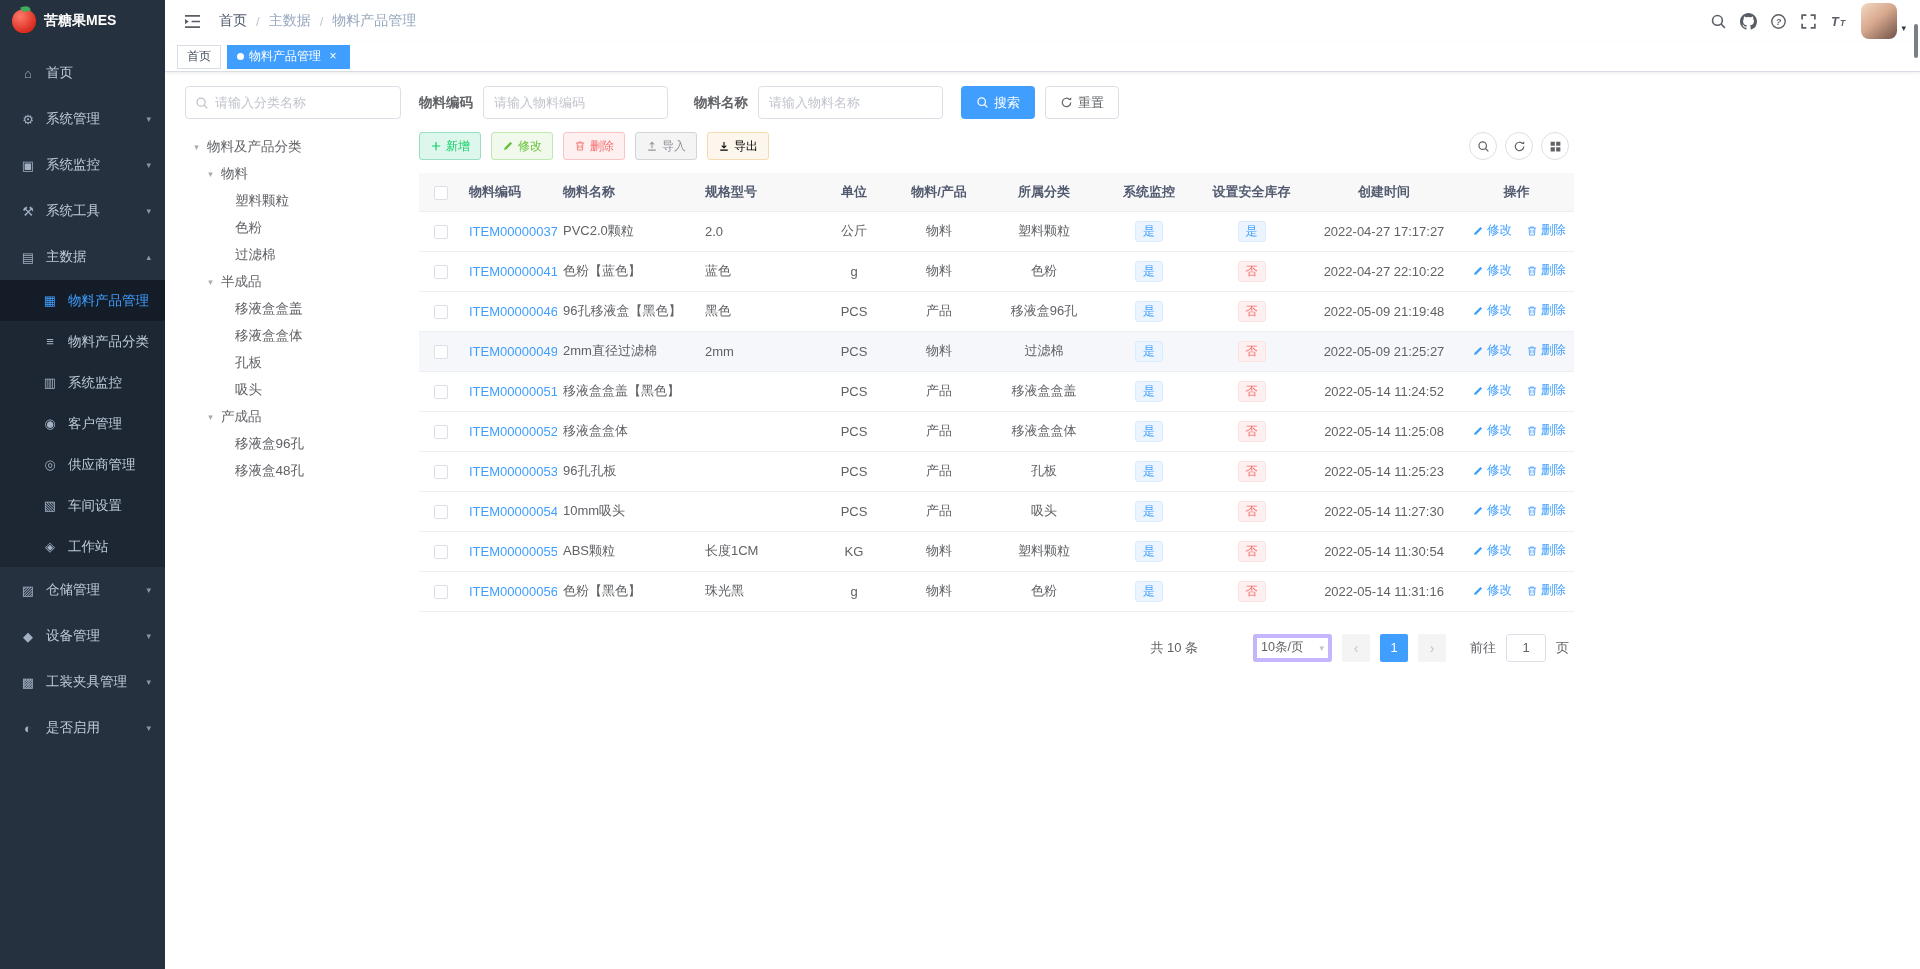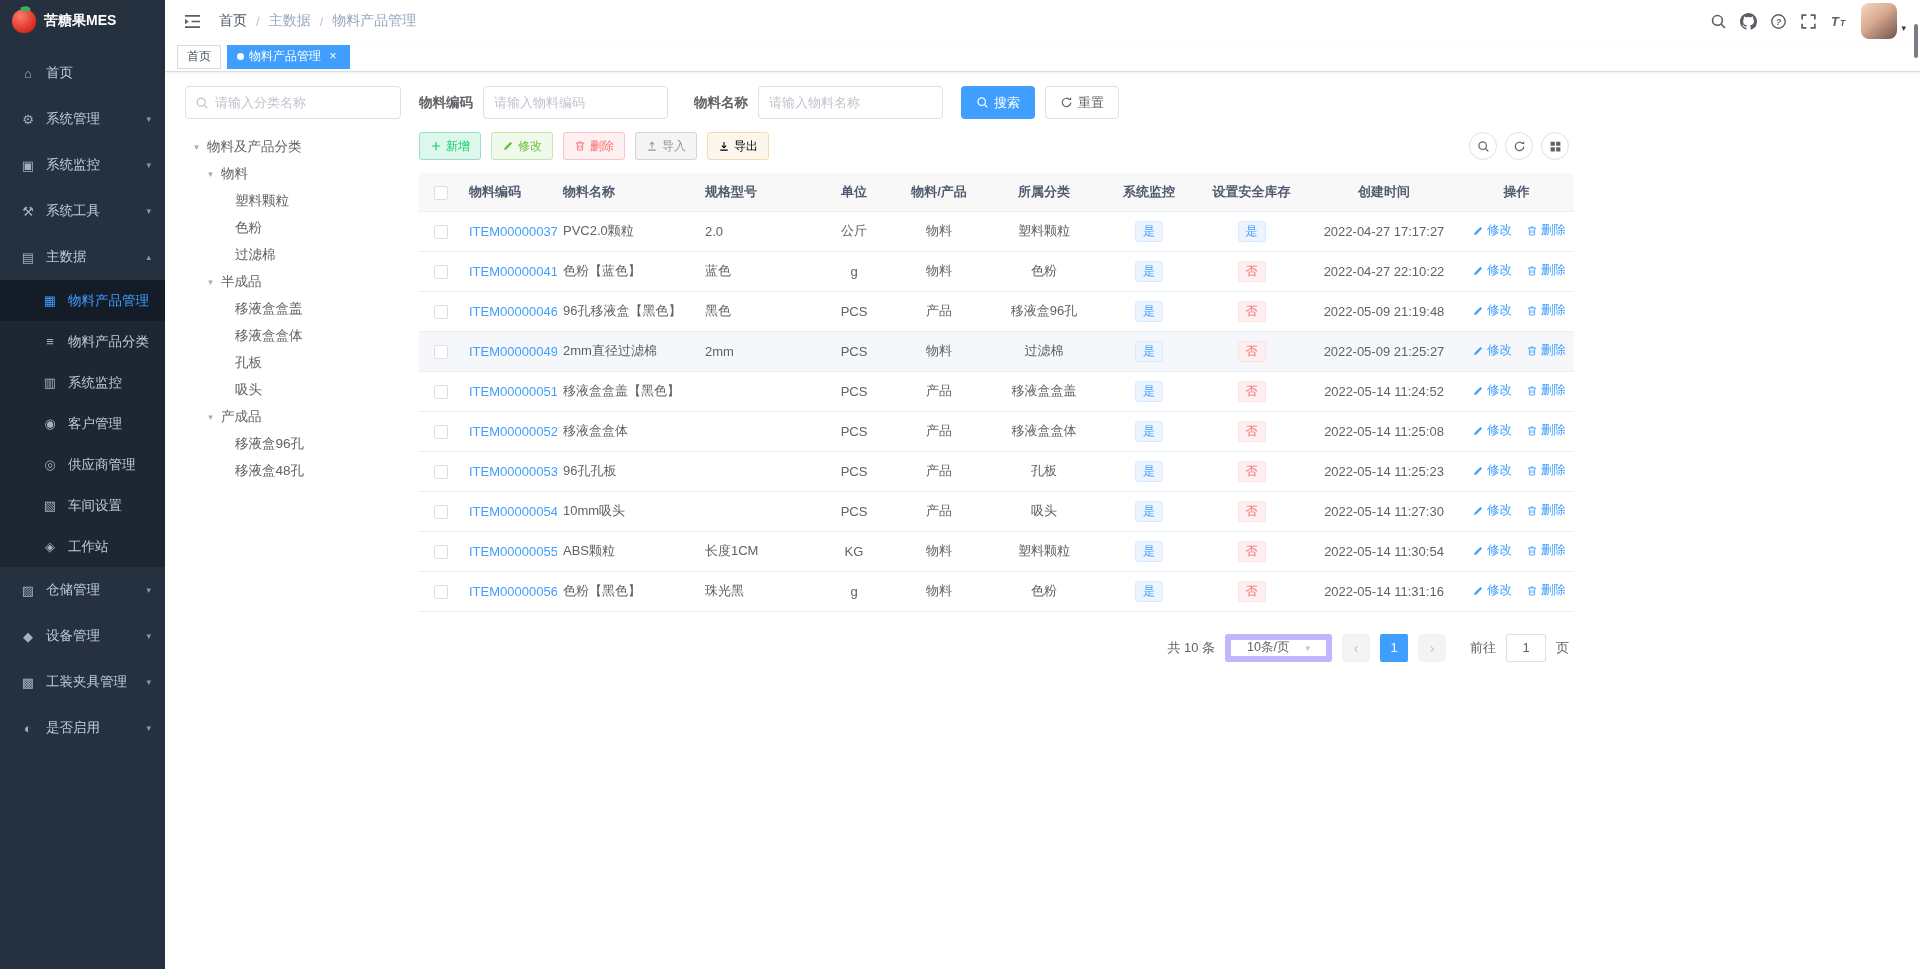--- a/index.html
+++ b/index.html
@@ -112,22 +112,22 @@
   .tag-blue { background:#ecf5ff; border:1px solid #d9ecff; color:#409eff; }
   .tag-red { background:#fef0f0; border:1px solid #fde2e2; color:#f56c6c; }
   .op-link { color:#409eff; font-size:12.5px; cursor:pointer; display:inline-flex; align-items:center; gap:3px; margin:0 7px; }
   .op-link .oi { display:inline-flex; }
   .op-link svg { width:12px; height:12px; }
   .checkbox { width:14px; height:14px; border:1px solid #dcdfe6; border-radius:2px; background:#fff;
     display:inline-block; vertical-align:middle; cursor:pointer; }
 
   .pagination { display:flex; align-items:center; justify-content:flex-end; gap:10px;
     margin-top:22px; font-size:13px; color:#606266; }
-  .page-size { height:28px; border:6px solid #c4b5fd; border-radius:3px; display:flex; align-items:center;
-    padding:0 16px; gap:16px; font-size:12.5px; color:#606266; cursor:pointer; background:#fff; }
+  .page-size { height:28px; border:4px solid #c4b5fd; border-radius:3px; display:flex; align-items:center;
+    padding:0 4px; gap:16px; font-size:12.5px; color:#606266; cursor:pointer; background:#fff;margin-left:45px; }
   .ps-caret { font-size:9px; color:#c0c4cc; }
   .pg-btn { min-width:28px; height:28px; border:none; background:#f4f4f5; border-radius:2px;
     color:#606266; font-size:14px; display:flex; align-items:center; justify-content:center; cursor:pointer; }
   .pg-btn.disabled { color:#c0c4cc; }
   .pg-btn.active { background:#409eff; color:#fff; font-size:13px; }
   .goto-label { margin-left:14px; }
   .goto-input { width:40px; height:28px; border:1px solid #dcdfe6; border-radius:3px;
     text-align:center; font-size:13px; color:#606266; outline:none; }
 </style>
 </head>

